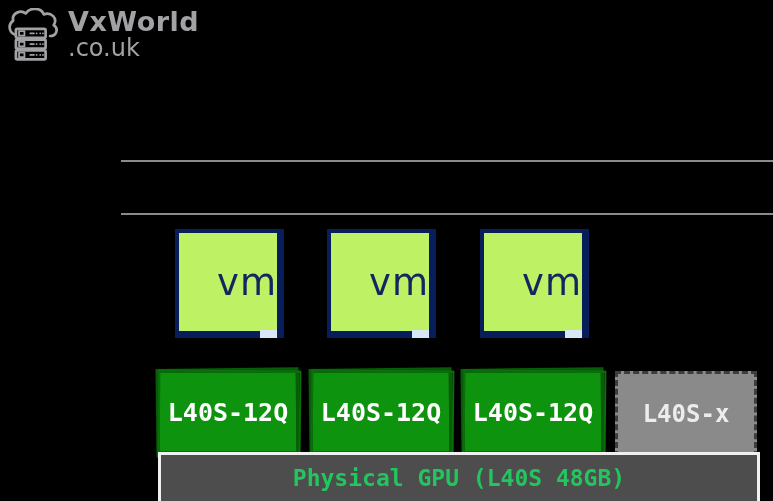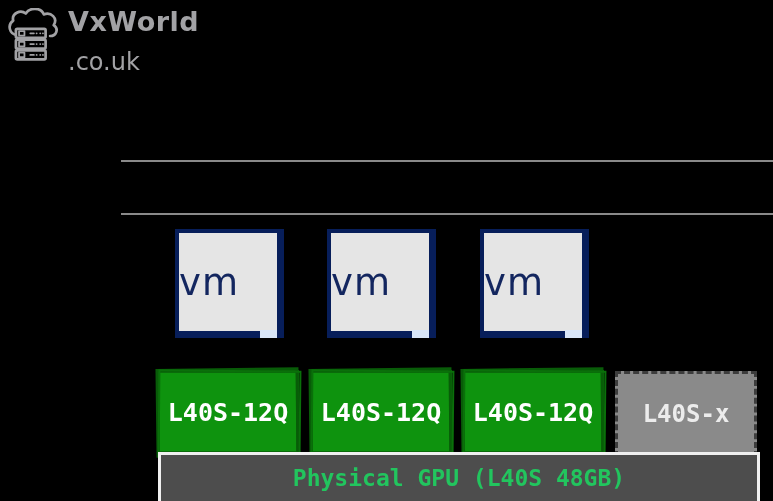--- a/index.html
+++ b/index.html
@@ -6,31 +6,31 @@
   body {
     width: 773px; height: 501px;
     position: relative; overflow: hidden;
     font-family: "DejaVu Sans", sans-serif;
   }
   
   .logo { position: absolute; left: 6px; top: 6px; display: flex; align-items: flex-start; }
   .logo-icon { width: 54px; height: 56px; margin-top: 2px; }
   .logo-text { margin-left: 8px; line-height: 1.0; }
   .brand { font-size: 27px; font-weight: bold; color: #a2a2a5; letter-spacing: 0.5px; margin-top: 2px; }
-  .tld   { font-size: 24px; font-weight: normal; color: #a2a2a5; margin-top: 15px; }
+  .tld   { font-size: 24px; font-weight: normal; color: #a2a2a5; margin-top: 1px; }
   
   .hline { position: absolute; left: 121px; width: 652px; height: 2px; background: #8a8a8a; }
   .hline.l1 { top: 160px; }
   .hline.l2 { top: 213px; }
   
   .vm-box {
     position: absolute; top: 229px; width: 109px; height: 109px;
-    box-sizing: border-box; background: #e5e5e5;
+    box-sizing: border-box; background: #bef264;
     border: 4px solid #071e5a; border-right-width: 7px; border-bottom-width: 7px;
-    display: flex; align-items: center; justify-content: flex-start;
+    display: flex; align-items: center; justify-content: flex-end;
   }
   .vm-box::after { 
     content: ""; position: absolute; bottom: -7px; right: 0px;
     width: 17px; height: 8px; background: #d9e6f8;
   }
   .vm-label { font-size: 37px; color: #13265f; letter-spacing: 1px; }
   
   .profile {
     position: absolute; top: 370px; width: 142px; height: 84px;
     box-sizing: border-box; display: flex; align-items: center; justify-content: center;

